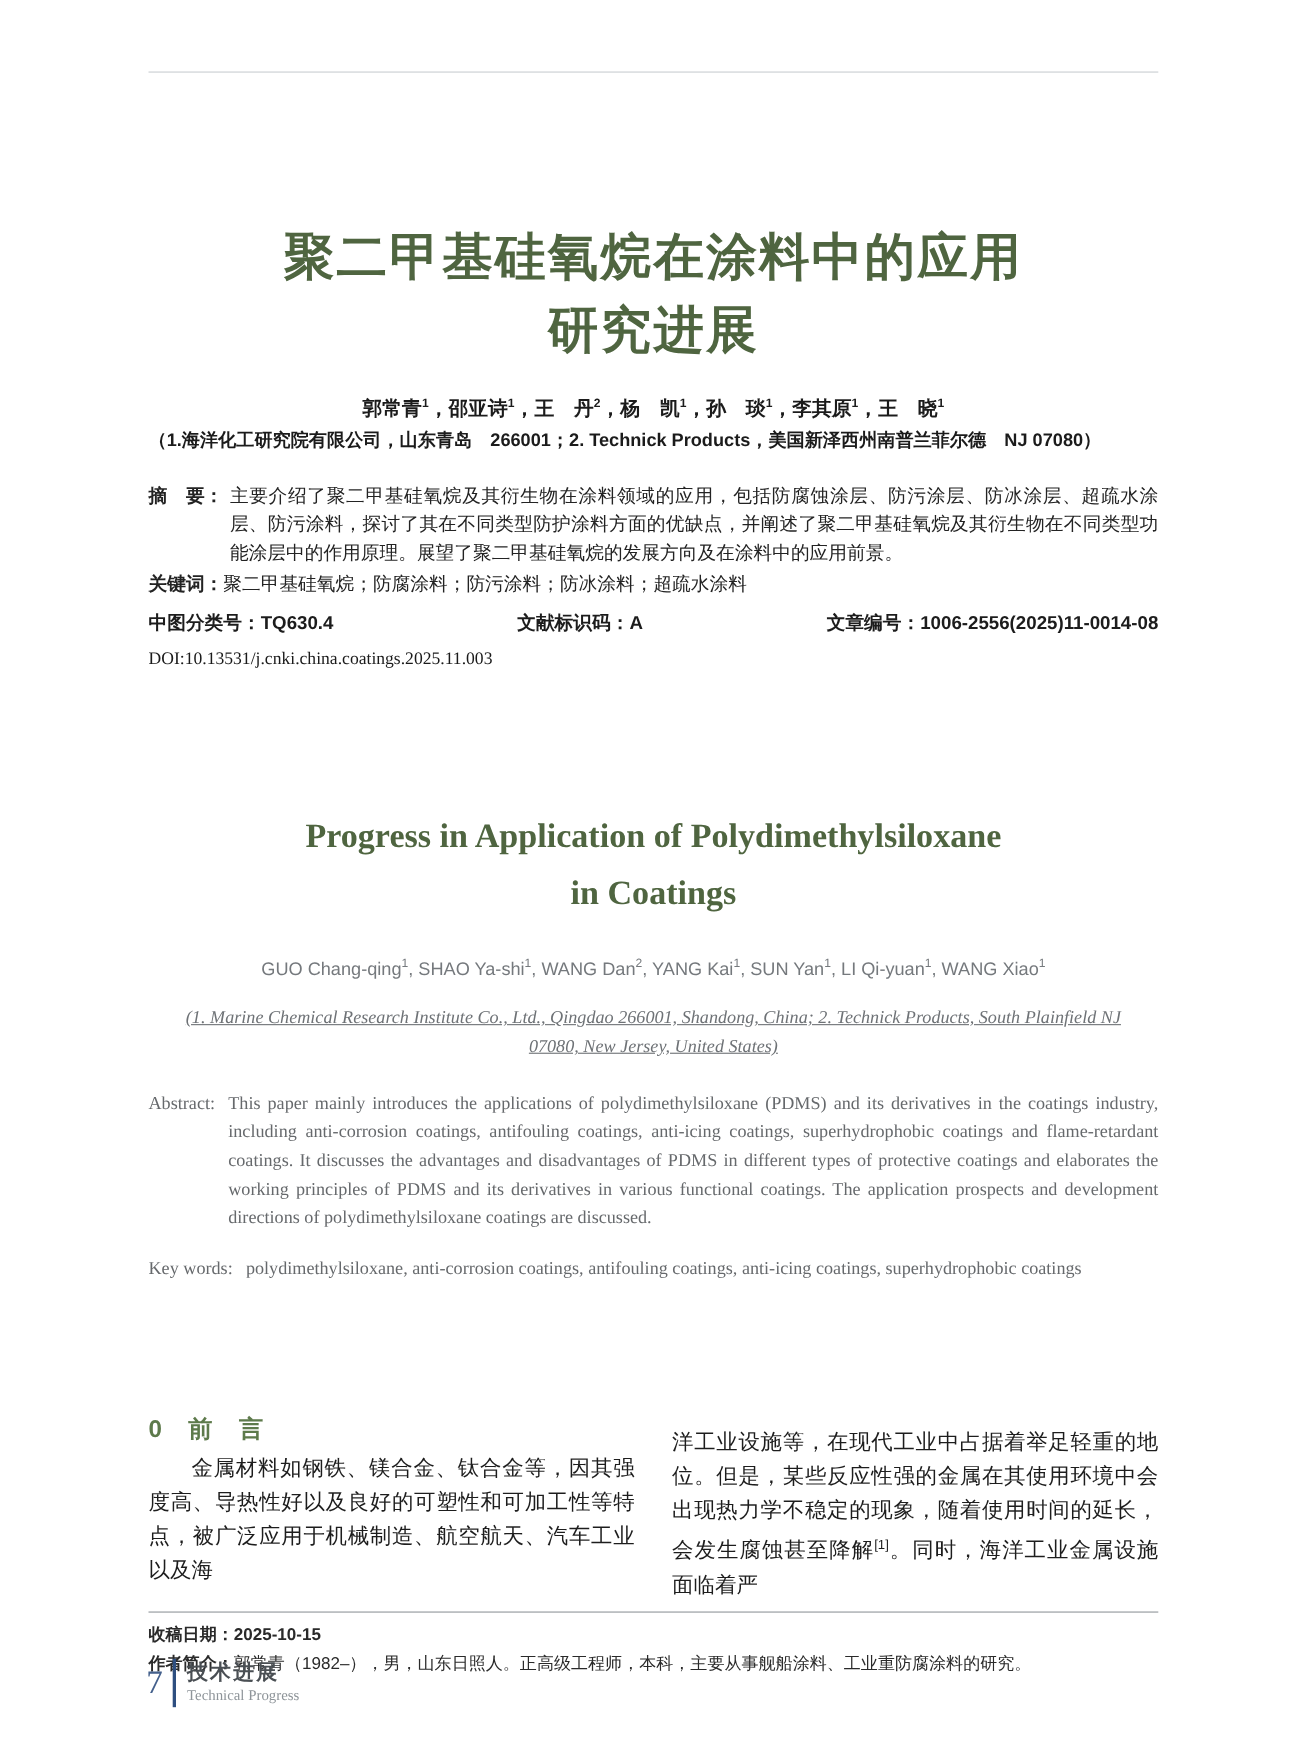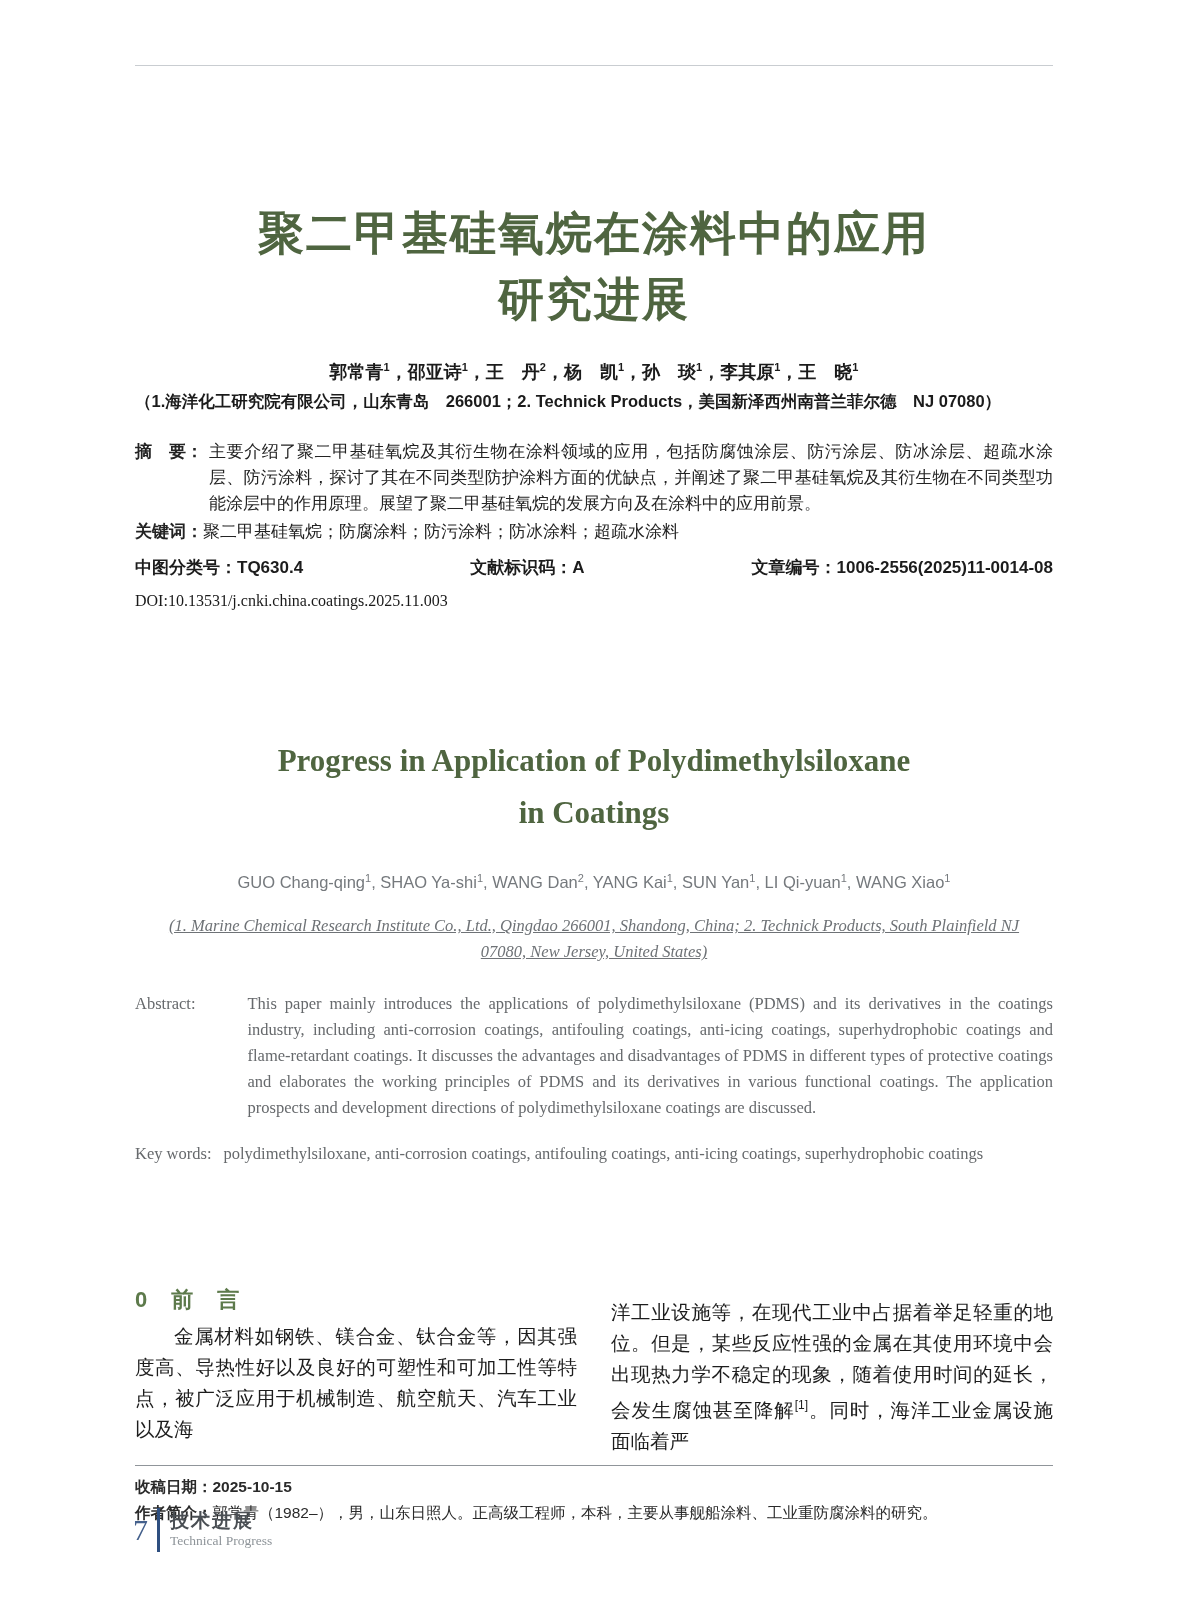--- a/index.html
+++ b/index.html
@@ -31,21 +31,21 @@
 
   
   .en-title{margin-top:122px;text-align:center;font-family:"Liberation Serif",serif;font-weight:bold;
             color:#4f6540;font-size:31px;line-height:52px;}
   .authors-en{margin-top:10px;text-align:center;font-size:16.5px;color:#75797d;line-height:26px;}
   .affil-en{margin-top:18px;text-align:center;font-family:"Liberation Serif",serif;font-style:italic;
             color:#6e7276;font-size:16.5px;line-height:26px;padding:0 30px;text-decoration:underline;}
 
   
   .abs-en{display:flex;margin-top:26px;font-family:"Liberation Serif",serif;color:#66696c;
-          font-size:16.5px;line-height:26px;gap:40px;}
+          font-size:16.5px;line-height:26px;}
   .abs-en .lbl{white-space:nowrap;margin-right:12px;}
   .abs-en .txt{flex:1;text-align:justify;}
   .kw-en{display:flex;margin-top:20px;font-family:"Liberation Serif",serif;color:#66696c;font-size:16.5px;line-height:26px;}
   .kw-en .lbl{white-space:nowrap;margin-right:12px;}
 
   
   .columns{display:flex;gap:34px;margin-top:118px;font-size:19.5px;line-height:31px;color:#1d1d1d;}
   .col{flex:1;text-align:justify;}
   .col-right{padding-top:12px;}
   .sec-heading{color:#5d7a4b;font-weight:bold;font-size:22px;line-height:30px;margin:0 0 6px 0;letter-spacing:1px;}

